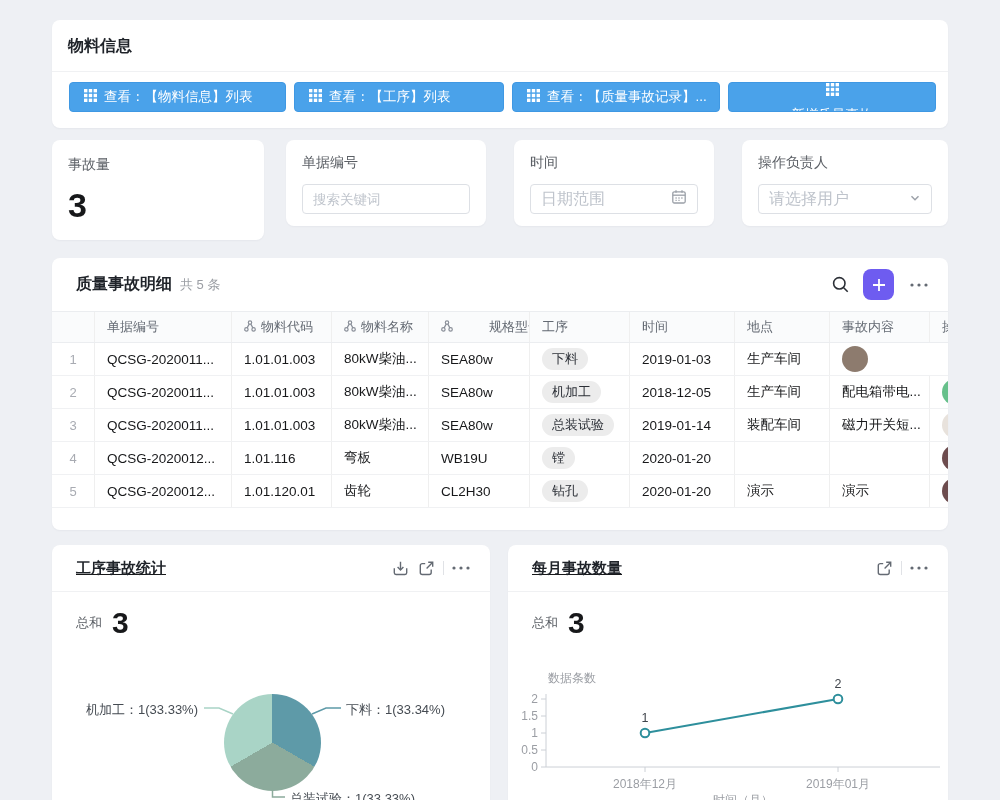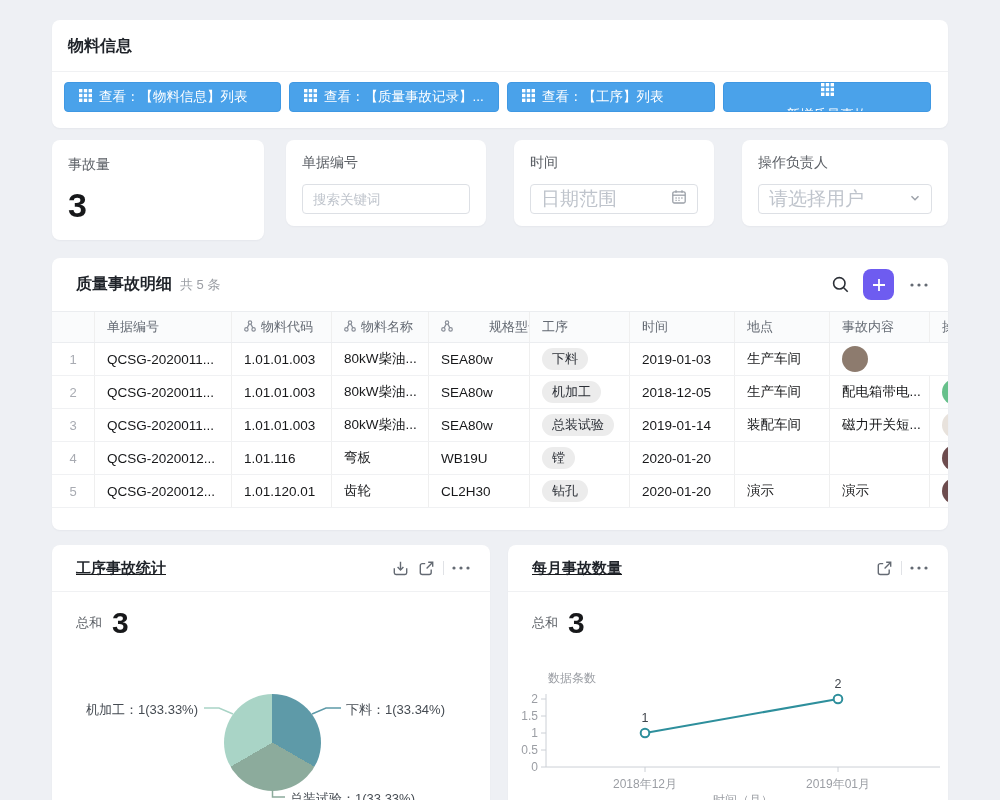--- a/index.html
+++ b/index.html
@@ -8,21 +8,21 @@
     font-family:"Liberation Sans","DejaVu Sans",sans-serif;
     background:#eef0f4; position:relative; color:#17181a;
   }
   .card {
     position:absolute; background:#fff; border-radius:8px;
     box-shadow:0 1px 2px rgba(31,35,41,.04);
   }
   
   .shortcuts { left:52px; top:20px; width:896px; height:108px; }
   .sc-title { height:52px; line-height:52px; padding-left:16px; font-size:16px; font-weight:600; color:#1f2329; border-bottom:1px solid #f0f1f3; }
-  .sc-btns { display:flex; gap:8px; padding:10px 12px 0 12px; }
+  .sc-btns { display:flex; gap:8px; padding:10px 12px 0 12px;justify-content:flex-end; }
   .sc-btn {
     height:30px; display:flex; align-items:center; gap:7px; padding:0 14px;
     background:#4aa2ea; border:1px solid #3f98e3; border-radius:4px;
     color:#fff; font-size:13.5px; cursor:pointer; white-space:nowrap; overflow:hidden;
   }
   .sc-btn:nth-child(1){ width:217px; } .sc-btn:nth-child(2){ width:210px; }
   .sc-btn:nth-child(3){ width:208px; } .sc-btn:nth-child(4){ width:208px;flex-direction:column; }
   
   .stat1 { left:52px;  top:140px; width:212px; height:100px; padding:16px; }
   .stat2 { left:286px; top:140px; width:200px; height:86px; padding:14px 16px; }
@@ -32,21 +32,21 @@
   .stat-value { font-size:34px; font-weight:700; color:#17181a; margin-top:12px; }
   .f-input {
     margin-top:12px; height:30px; border:1px solid #dde0e5; border-radius:4px;
     display:flex; align-items:center; padding:0 10px; background:#fff;
   }
   .f-input input {
     border:none; outline:none; flex:1; font-size:13.5px; min-width:0;
     font-family:"Liberation Sans","DejaVu Sans",sans-serif; color:#333;
   }
   .f-input input::placeholder { color:#bfc4cc; }
-  .f-input .ph { flex:1; font-size:19px; color:#bfc4cc; }
+  .f-input .ph { flex:1; font-size:16px; color:#bfc4cc; }
   
   .table-card { left:52px; top:258px; width:896px; height:272px; overflow:hidden; }
   .tc-head { height:53px; display:flex; align-items:center; padding:0 16px 0 24px; }
   .tc-title { font-size:16px; font-weight:700; color:#1f2329; }
   .tc-count { font-size:13px; color:#9b9ea4; margin-left:8px; flex:1; }
   .icon-btn { width:26px; height:26px; display:flex; align-items:center; justify-content:center; cursor:pointer; }
   .add-btn {
     width:31px; height:31px; background:#6e5cf0; border-radius:8px; margin:0 12px 0 10px;
     display:flex; align-items:center; justify-content:center; cursor:pointer;
   }
@@ -112,37 +112,37 @@
               <rect x="4.8" y="0" width="3.4" height="3.4"></rect>
               <rect x="9.6" y="0" width="3.4" height="3.4"></rect>
               <rect x="0" y="4.8" width="3.4" height="3.4"></rect>
               <rect x="4.8" y="4.8" width="3.4" height="3.4"></rect>
               <rect x="9.6" y="4.8" width="3.4" height="3.4"></rect>
               <rect x="0" y="9.6" width="3.4" height="3.4"></rect>
               <rect x="4.8" y="9.6" width="3.4" height="3.4"></rect>
               <rect x="9.6" y="9.6" width="3.4" height="3.4"></rect>
             </g>
           </svg></span>
-      <span>查看：【质量事故记录】...</span>
+      <span>查看：【工序】列表</span>
     </div>
     <div class="sc-btn">
       <span><svg width="13" height="13" viewBox="0 0 13 13">
             <g fill="#fff">
               <rect x="0" y="0" width="3.4" height="3.4"></rect>
               <rect x="4.8" y="0" width="3.4" height="3.4"></rect>
               <rect x="9.6" y="0" width="3.4" height="3.4"></rect>
               <rect x="0" y="4.8" width="3.4" height="3.4"></rect>
               <rect x="4.8" y="4.8" width="3.4" height="3.4"></rect>
               <rect x="9.6" y="4.8" width="3.4" height="3.4"></rect>
               <rect x="0" y="9.6" width="3.4" height="3.4"></rect>
               <rect x="4.8" y="9.6" width="3.4" height="3.4"></rect>
               <rect x="9.6" y="9.6" width="3.4" height="3.4"></rect>
             </g>
           </svg></span>
-      <span>查看：【工序】列表</span>
+      <span>查看：【质量事故记录】...</span>
     </div>
     <div class="sc-btn">
       <span><svg width="13" height="13" viewBox="0 0 13 13">
             <g fill="#fff">
               <rect x="0" y="0" width="3.4" height="3.4"></rect>
               <rect x="4.8" y="0" width="3.4" height="3.4"></rect>
               <rect x="9.6" y="0" width="3.4" height="3.4"></rect>
               <rect x="0" y="4.8" width="3.4" height="3.4"></rect>
               <rect x="4.8" y="4.8" width="3.4" height="3.4"></rect>
               <rect x="9.6" y="4.8" width="3.4" height="3.4"></rect>

